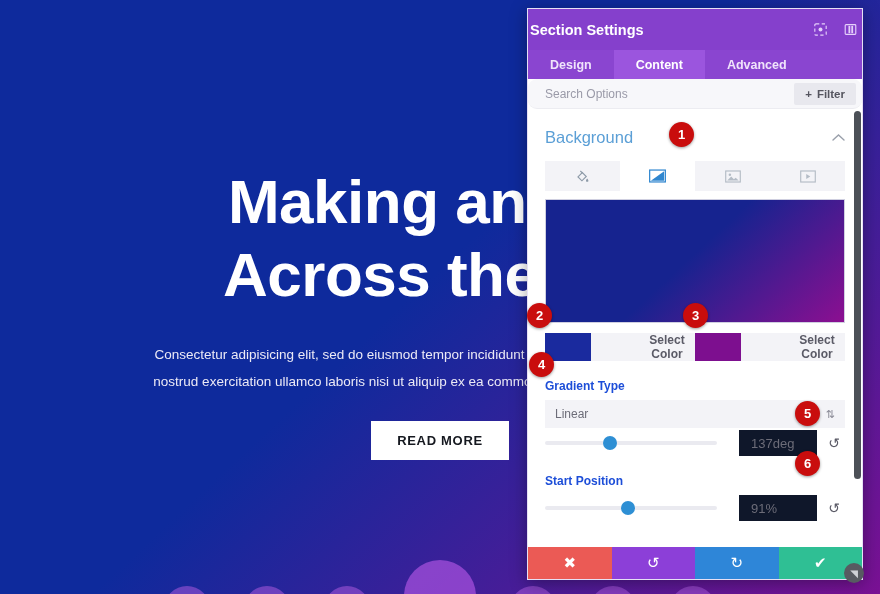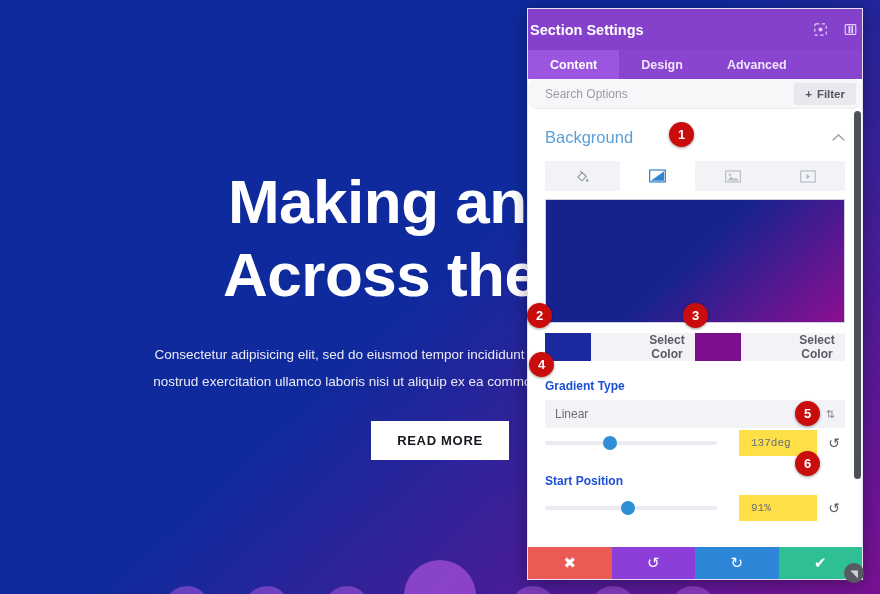--- a/index.html
+++ b/index.html
@@ -228,27 +228,26 @@
     position: absolute;
     top: -5px;
     width: 14px; height: 14px;
     border-radius: 50%;
     background: #2e8fd4;
     transform: translateX(-50%);
     cursor: pointer;
   }
   .value-box {
     width: 78px; height: 26px;
-    background: #fde047;
+    background: #0f172a;
     display: flex; align-items: center;
     padding-left: 12px;
-    font-size: 11px;
+    font-size: 13px;
     color: #6c6c78;
     flex: none;
-    font-family: Liberation Mono, monospace;
   }
   .reset-icon {
     width: 22px;
     margin-left: 6px;
     color: #5a5a66;
     font-size: 14px;
     text-align: center;
     cursor: pointer;
     flex: none;
   }
@@ -356,22 +355,22 @@
     <div class="hdr-icon">
       <svg width="13" height="13" viewBox="0 0 16 16">
         <rect x="1.5" y="2" width="13" height="12" rx="1" fill="none" stroke="#f0e0ff" stroke-width="1.4"></rect>
         <rect x="5.5" y="3.5" width="2.2" height="9" fill="#f0e0ff"></rect>
         <rect x="9" y="3.5" width="2.2" height="9" fill="#f0e0ff"></rect>
       </svg>
     </div>
   </div>
 
   <div id="panel-tabs">
+    <div class="ptab">Design</div>
     <div class="ptab active">Content</div>
-    <div class="ptab">Design</div>
     <div class="ptab">Advanced</div>
   </div>
 
   <div id="search-row">
     <input id="search-input" type="text" placeholder="Search Options" style="">
     <div id="filter-button">
       <span>+</span>
       <span>Filter</span>
     </div>
   </div>

